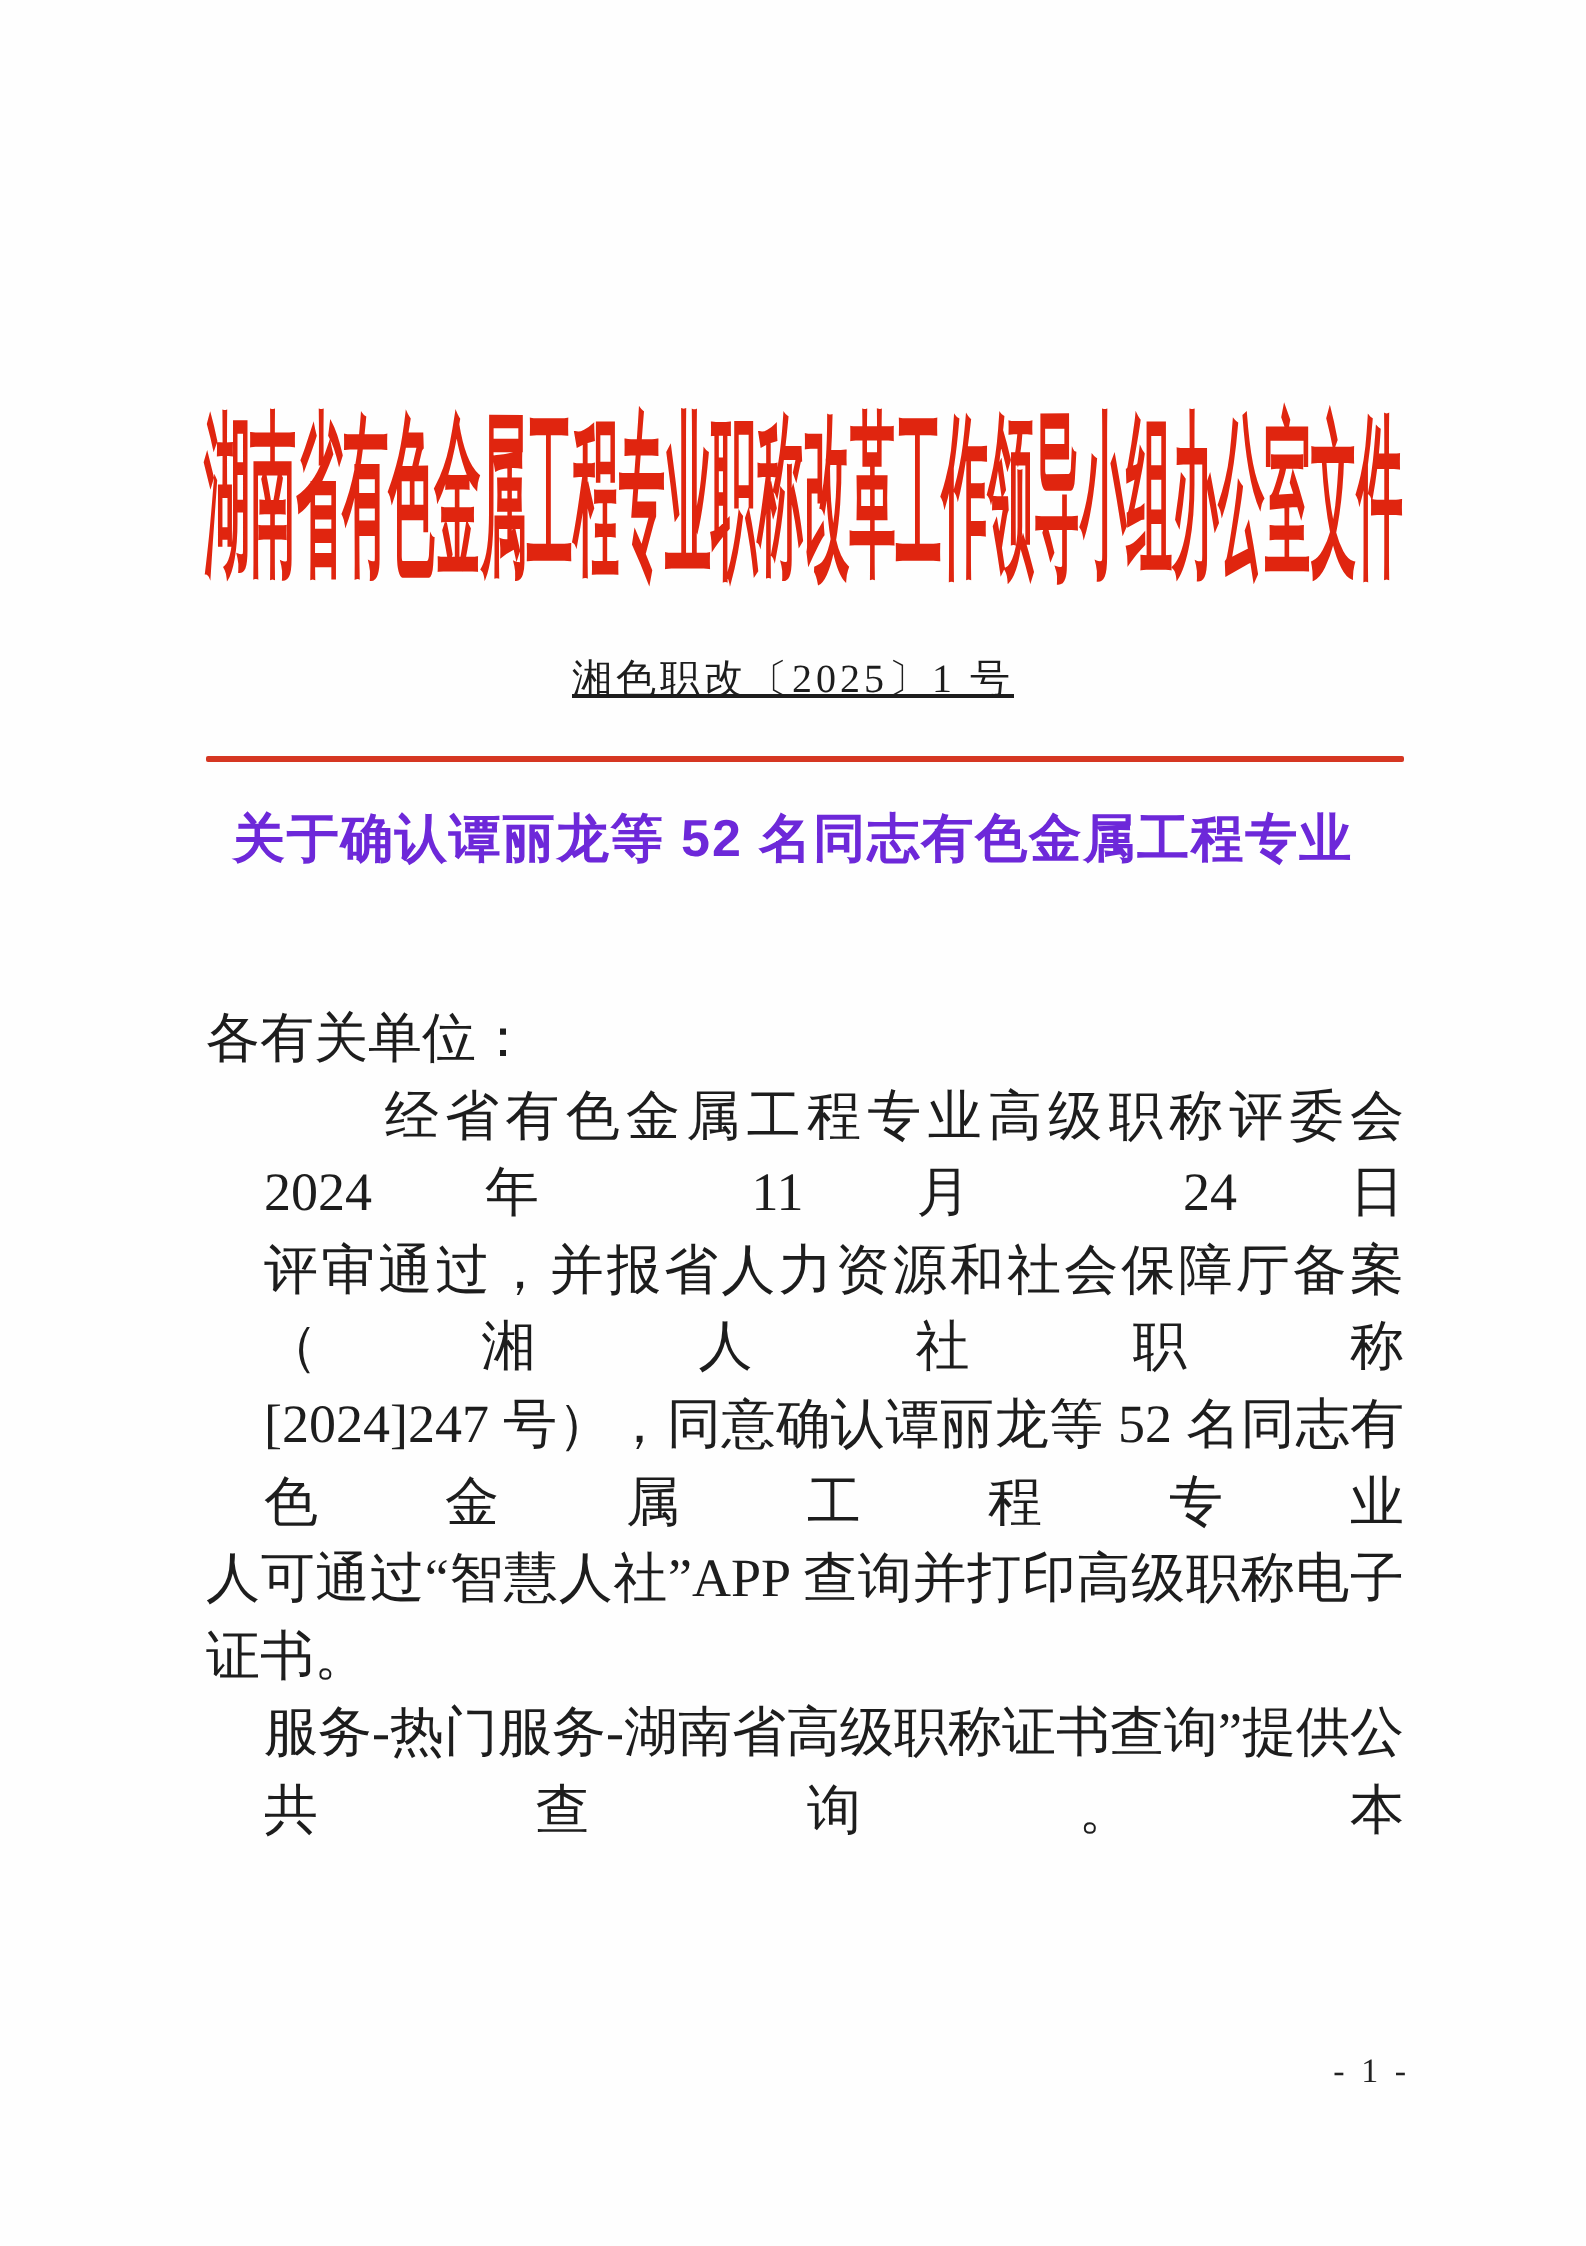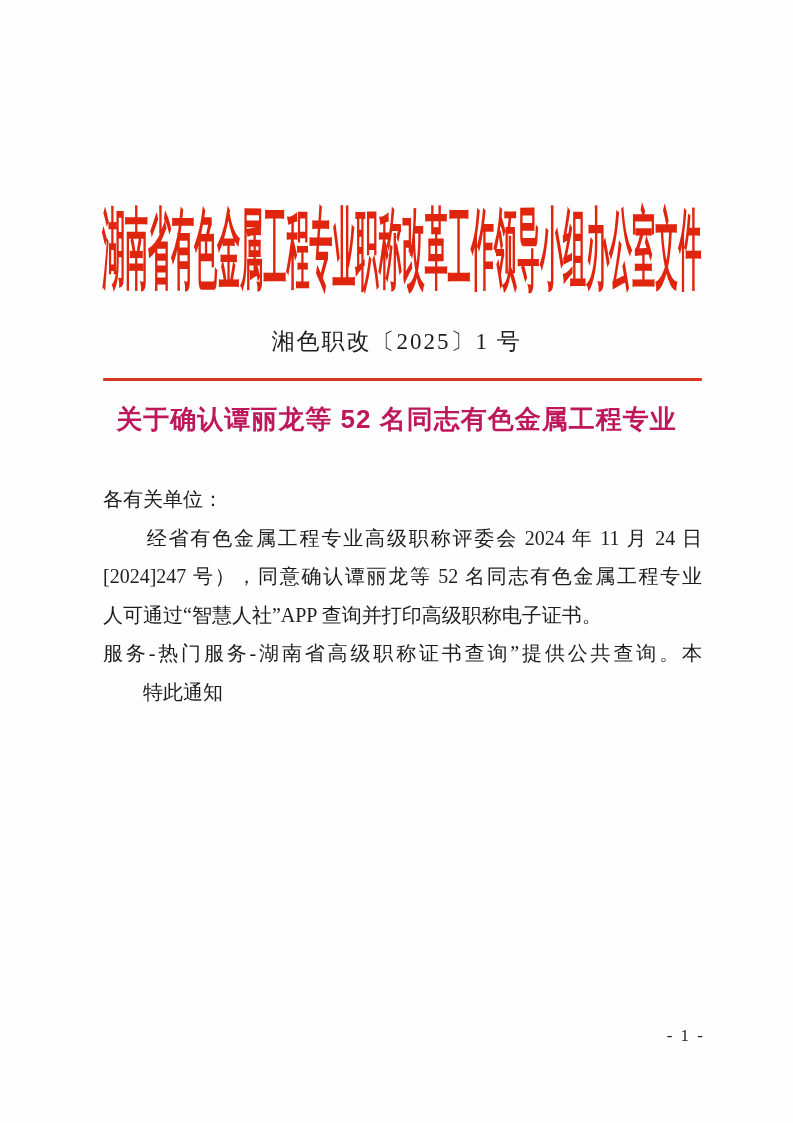--- a/index.html
+++ b/index.html
@@ -39,23 +39,24 @@
     transform: scaleX(0.262);
     transform-origin: left top;
   }
   
   .doc-number {
     position: absolute;
     top: 326px;
     left: 0;
     width: 100%;
     text-align: center;
-    font-size: 23px;
+    font-size: 20px;
     letter-spacing: 2px;
     color: var(--body-text);
+    text-decoration: underline;
   }
   
   .red-rule {
     position: absolute;
     top: 378px;
     left: 103px;
     width: 599px;
     height: 3px;
     background: var(--rule-red);
     border-radius: 1px;
@@ -64,40 +65,41 @@
   .title {
     position: absolute;
     top: 394px;
     left: 0;
     width: 100%;
     text-align: center;
     font-family: "Liberation Sans", "DejaVu Sans", sans-serif;
     font-weight: bold;
     font-size: 26px;
     line-height: 50px;
-    color: #be185d;
+    color: #6d28d9;
     letter-spacing: 1px;
   }
   
   .body-block {
     position: absolute;
-    top: 480px;
+    top: 500px;
     left: 103px;
     width: 599px;
-    font-size: 20px;
+    font-size: 27px;
     line-height: 38.6px;
     color: var(--body-text);
   }
   .body-line {
     text-align: justify;
     text-justify: inter-ideograph;
     white-space: pre-wrap;
   }
   .body-line.fill {
     text-align-last: justify;
+    margin-left: 29px;
   }
   
   .page-number {
     position: absolute;
     top: 1026px;
     left: 0;
     width: 100%;
     text-align: right;
     padding-right: 88px;
     font-size: 17px;
@@ -121,29 +123,29 @@
   <div class="title">
     <div>关于确认谭丽龙等 52 名同志有色金属工程专业</div>
   </div>
 
   <div class="body-block">
 
       <div class="body-line">各有关单位：</div>
 
       <div class="body-line fill">　　经省有色金属工程专业高级职称评委会 2024 年 11 月 24 日</div>
 
+      <div class="body-line fill">评审通过，并报省人力资源和社会保障厅备案（湘人社职称</div>
 
       <div class="body-line fill">[2024]247 号），同意确认谭丽龙等 52 名同志有色金属工程专业</div>
 
 
 
 
 
       <div class="body-line">人可通过“智慧人社”APP 查询并打印高级职称电子证书。</div>
 
       <div class="body-line fill">服务-热门服务-湖南省高级职称证书查询”提供公共查询。本</div>
 
-      <div class="body-line">　　特此通知</div>
     </div>
 
   <div class="page-number">- 1 -</div>
 
 </div>
 
 </body></html>

